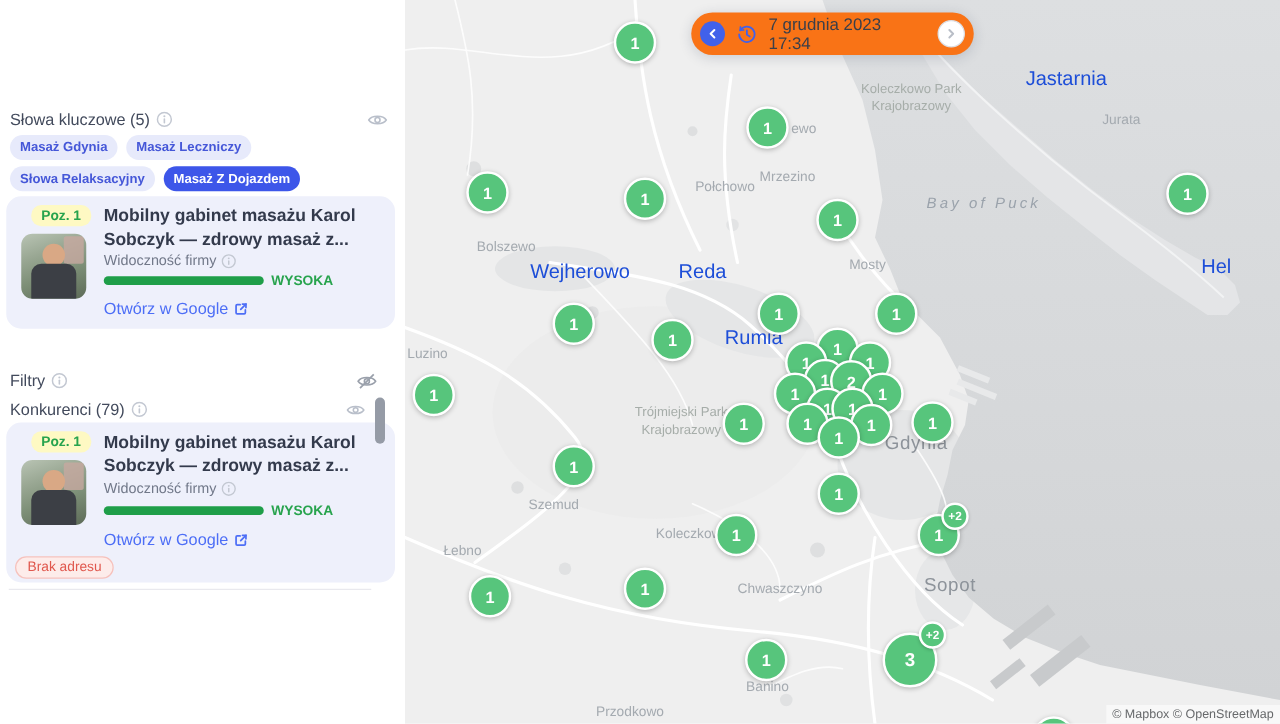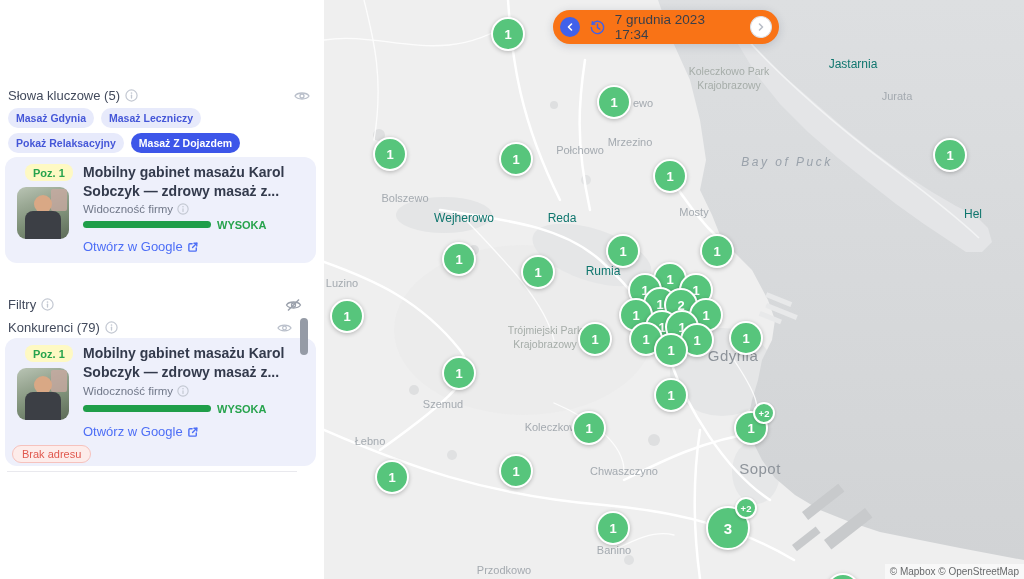--- a/index.html
+++ b/index.html
@@ -52,21 +52,21 @@
   .big-btn{position:absolute;left:8px;top:268px;width:308px;height:24px;border:none;border-radius:12px;
     background:var(--button_blue);color:#fff;font-size:13.5px;font-weight:bold;cursor:pointer;
     font-family:"Liberation Sans","DejaVu Sans",sans-serif;}
   .divider{position:absolute;left:7px;top:471px;width:290px;height:1px;background:#e9e9ee;}
   .scroll-thumb{position:absolute;left:300px;top:318px;width:8px;height:37px;border-radius:4px;background:#959ba6;}
 
   
   .map{position:absolute;left:324px;top:0;width:700px;height:579px;background:var(--map_land);overflow:hidden;}
   .map svg.bg{position:absolute;left:0;top:0;}
   .map-label{position:absolute;transform:translate(-50%,-50%);white-space:nowrap;z-index:1;pointer-events:none;}
-  .lbl-town{font-size:12px;color:#0f766e;}
+  .lbl-town{font-size:16px;color:#1d4ed8;}
   .lbl-town-sm{font-size:11px;color:#a4aab0;}
   .lbl-city{font-size:15px;color:#8d939a;letter-spacing:.5px;}
   .lbl-area{font-size:10.5px;color:#a6ada9;}
   .lbl-water{font-size:12px;color:#9aa2ab;font-style:italic;letter-spacing:2.5px;}
   .marker{position:absolute;border-radius:50%;background:var(--marker_green);border:2.5px solid #fff;
     box-shadow:0 1px 4px rgba(0,0,0,.25);display:flex;align-items:center;justify-content:center;
     color:#fff;font-weight:bold;z-index:2;cursor:pointer;}
   .marker .mbadge{position:absolute;top:-11px;right:-9px;width:22px;height:22px;border-radius:50%;
     background:var(--marker_green);border:2px solid #fff;color:#fff;font-size:9.5px;font-weight:bold;
     display:flex;align-items:center;justify-content:center;box-shadow:0 1px 3px rgba(0,0,0,.2);}
@@ -102,21 +102,21 @@
         <svg width="16" height="12" viewBox="0 0 16 12">
             <path d="M1 6 C3.5 2 12.5 2 15 6 C12.5 10 3.5 10 1 6 Z" fill="none" stroke="#b9bfca" stroke-width="1.3"></path>
             <circle cx="8" cy="6" r="2" fill="none" stroke="#b9bfca" stroke-width="1.3"></circle>
           </svg>
       </span>
     </div>
 
     <div class="chips">
         <span class="chip">Masaż Gdynia</span>
         <span class="chip">Masaż Leczniczy</span>
-        <span class="chip">Pokaż Relaksacyjny</span>
+        <span class="chip">Słowa Relaksacyjny</span>
         <span class="chip selected">Masaż Z Dojazdem</span>
         <span class="chip">Masażysta</span>
       </div>
 
     <div class="card card1">
       <div class="poz-badge">Poz. 1</div>
       <div class="avatar">
           <div class="bld"></div>
           <div class="head"></div>
           <div class="body"></div>

